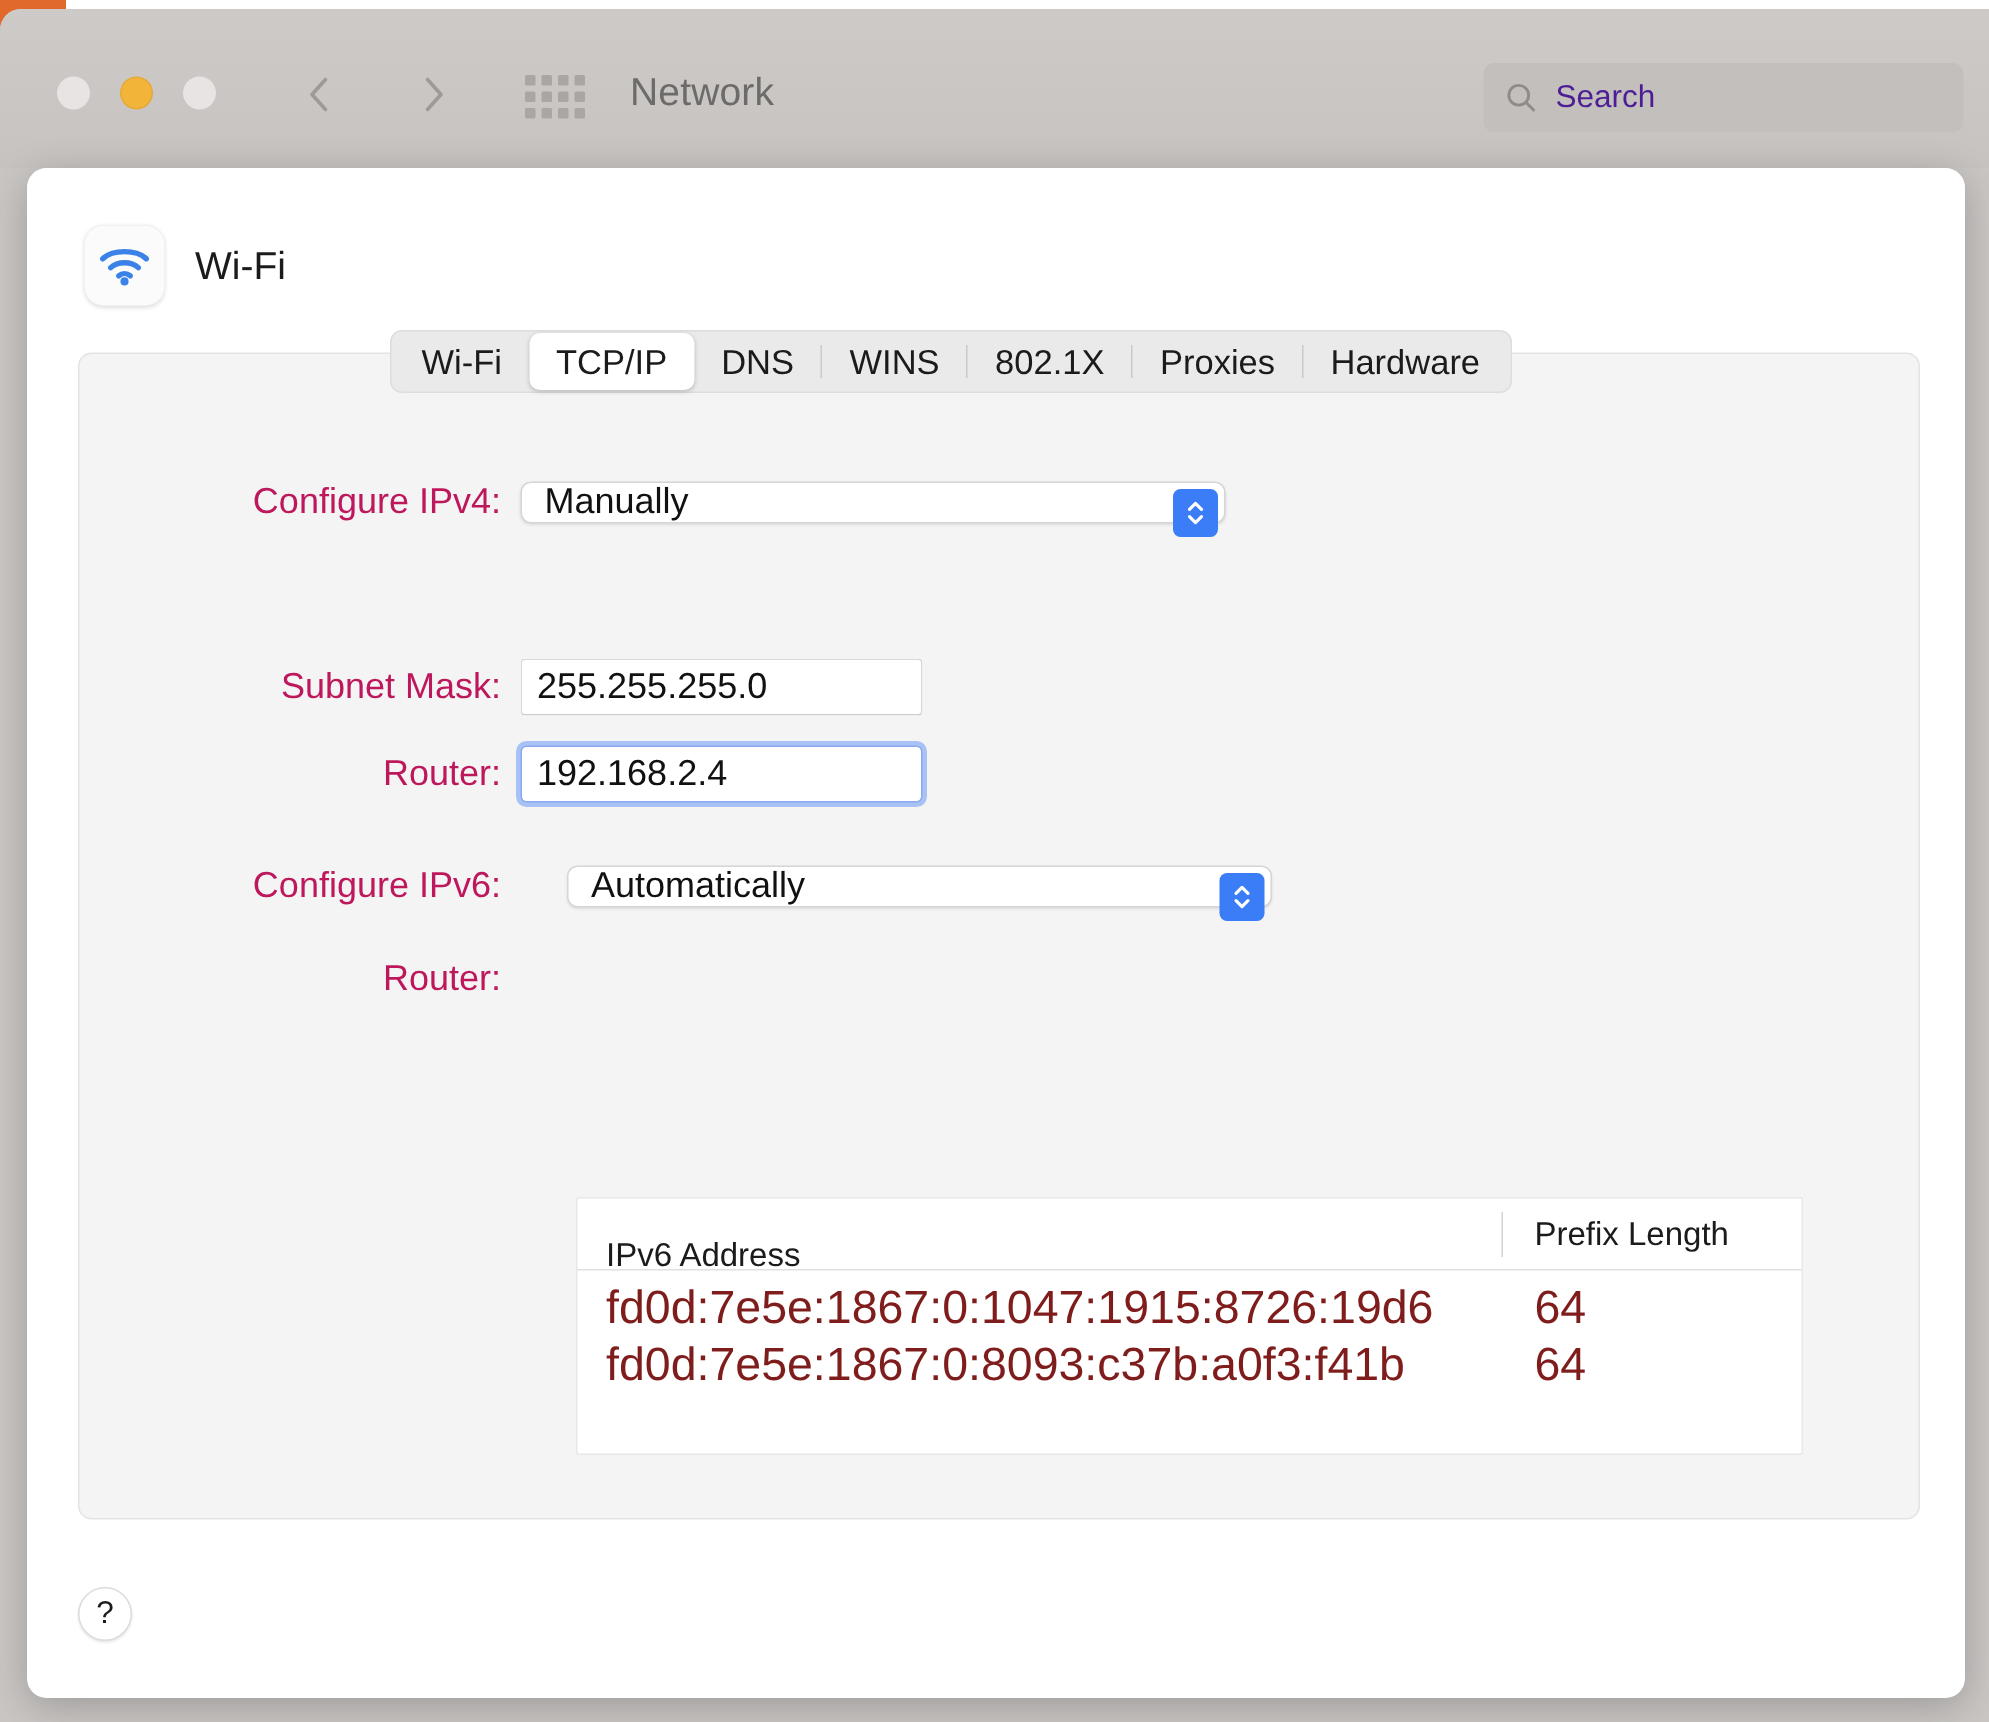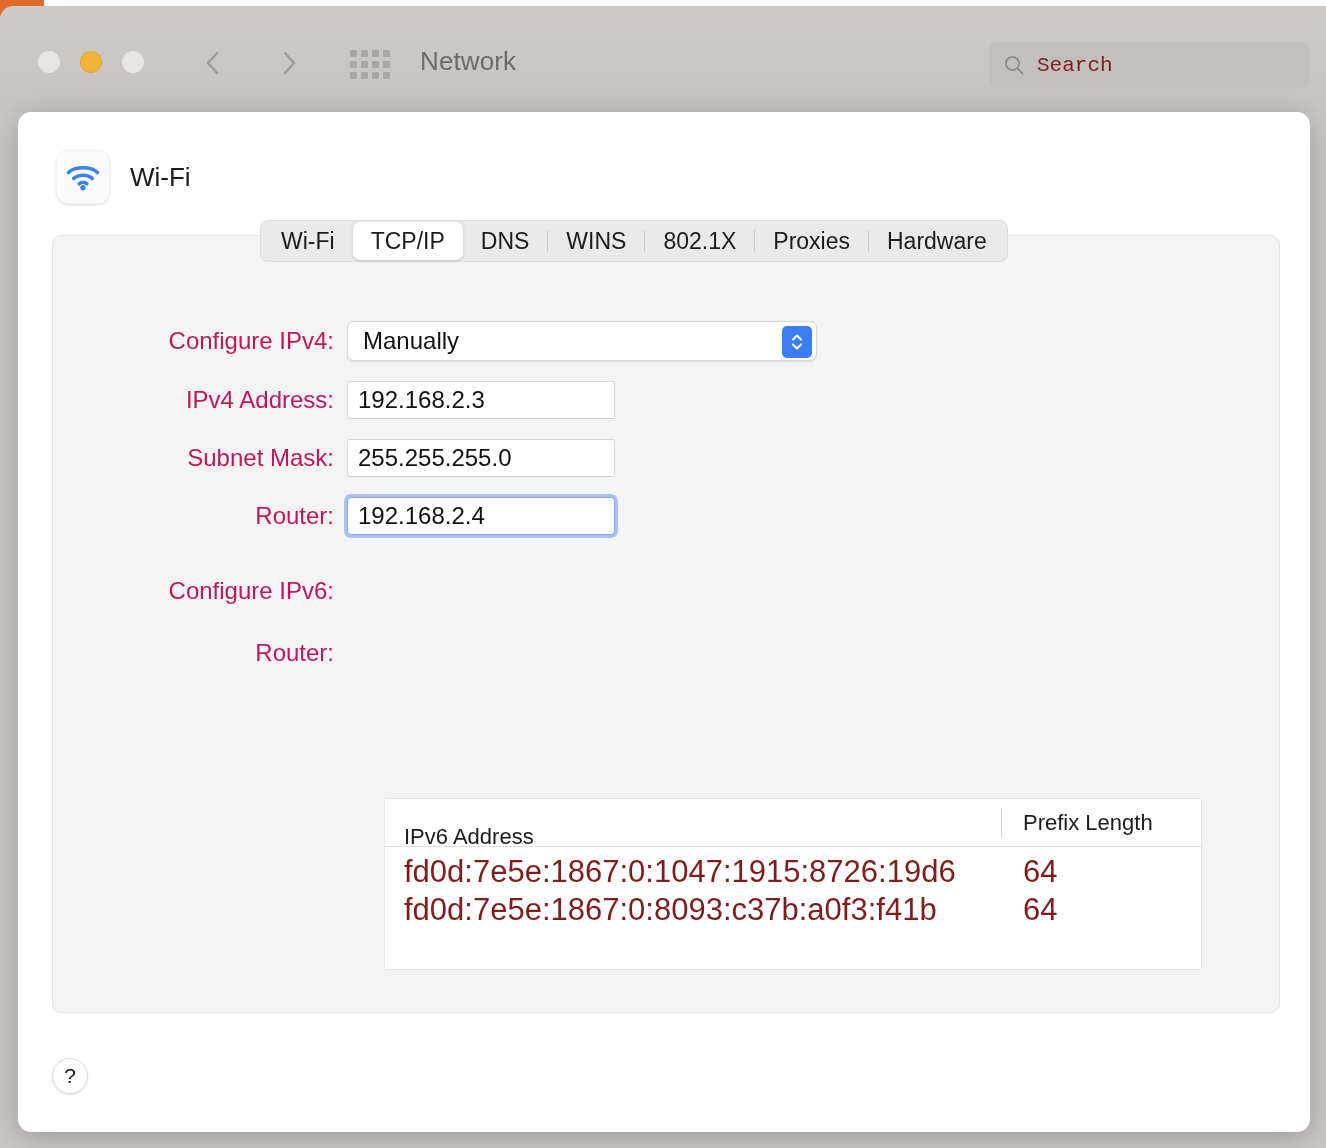--- a/index.html
+++ b/index.html
@@ -103,22 +103,21 @@
     background: #c2bfbd;
     border-radius: 7px;
     display: flex;
     align-items: center;
     padding: 0 14px;
     gap: 12px;
   }
   #search-field .sf-icon { width: 22px; height: 22px; color: #8e8b89; flex: 0 0 auto; }
   #search-field .sf-text {
     font-size: 21px;
-    color: #7f1d1d;
-    font-family: Liberation Mono, monospace;
+    color: #4c1d95;
   }
 
   
   #sheet {
     position: absolute;
     left: 18px; top: 106px;
     width: 1292px; height: 1020px;
     background: #ffffff;
     border-radius: 13px;
     box-shadow: 0 6px 26px rgba(0,0,0,.22);
@@ -192,21 +191,21 @@
   .field-label {
     width: 196px;
     text-align: right;
     font-size: 24px;
     color: #be185d;
     padding-right: 13px;
   }
 
   .popup-button {
     position: relative;
-    width: 470px; height: 40px;
+    width: 470px; height: 28px;
     background: #ffffff;
     border: 1px solid #d6d6d6;
     border-radius: 7px;
     box-shadow: 0 1px 2px rgba(0,0,0,.10);
     display: flex; align-items: center;
     padding-left: 15px;
     font-size: 24px;
     color: #111111;
   }
   .popup-stepper {
@@ -412,43 +411,46 @@
             <span>Manually</span>
             <span class="popup-stepper">
               <svg viewBox="0 0 16 22" fill="none" stroke="#ffffff" stroke-width="2.1" stroke-linecap="round" stroke-linejoin="round" aria-hidden="true">
                 <path d="M4 8.6 L8 4.6 L12 8.6"></path>
                 <path d="M4 13.4 L8 17.4 L12 13.4"></path>
               </svg>
             </span>
           </div>
         </div>
 
-        <div class="form-row" style="left:98px; top:145px;">
-          <div class="field-label">IPv4 Address:</div>
-          <div class="text-field">
-            <span>192.168.2.3</span>
-          </div>
-        </div>
 
         <div class="form-row" style="left:98px; top:203px;">
           <div class="field-label">Subnet Mask:</div>
           <div class="text-field">
             <span>255.255.255.0</span>
           </div>
         </div>
 
         <div class="form-row" style="left:98px; top:261px;">
           <div class="field-label">Router:</div>
           <div class="text-field focused">
             <span>192.168.2.4</span>
           </div>
         </div>
 
         <div class="form-row" style="left:98px; top:341px;gap:31px;">
           <div class="field-label">Configure IPv6:</div>
+          <div class="popup-button">
+            <span>Automatically</span>
+            <span class="popup-stepper">
+              <svg viewBox="0 0 16 22" fill="none" stroke="#ffffff" stroke-width="2.1" stroke-linecap="round" stroke-linejoin="round" aria-hidden="true">
+                <path d="M4 8.6 L8 4.6 L12 8.6"></path>
+                <path d="M4 13.4 L8 17.4 L12 13.4"></path>
+              </svg>
+            </span>
+          </div>
         </div>
 
         <div class="form-row" style="left:98px; top:403px;">
           <div class="field-label">Router:</div>
           <div style="font-size:24px;color:#1b1b1b;"></div>
         </div>
 
         <div id="ipv6-table">
           <div class="thead">
             <div class="th th-addr">IPv6 Address</div>

